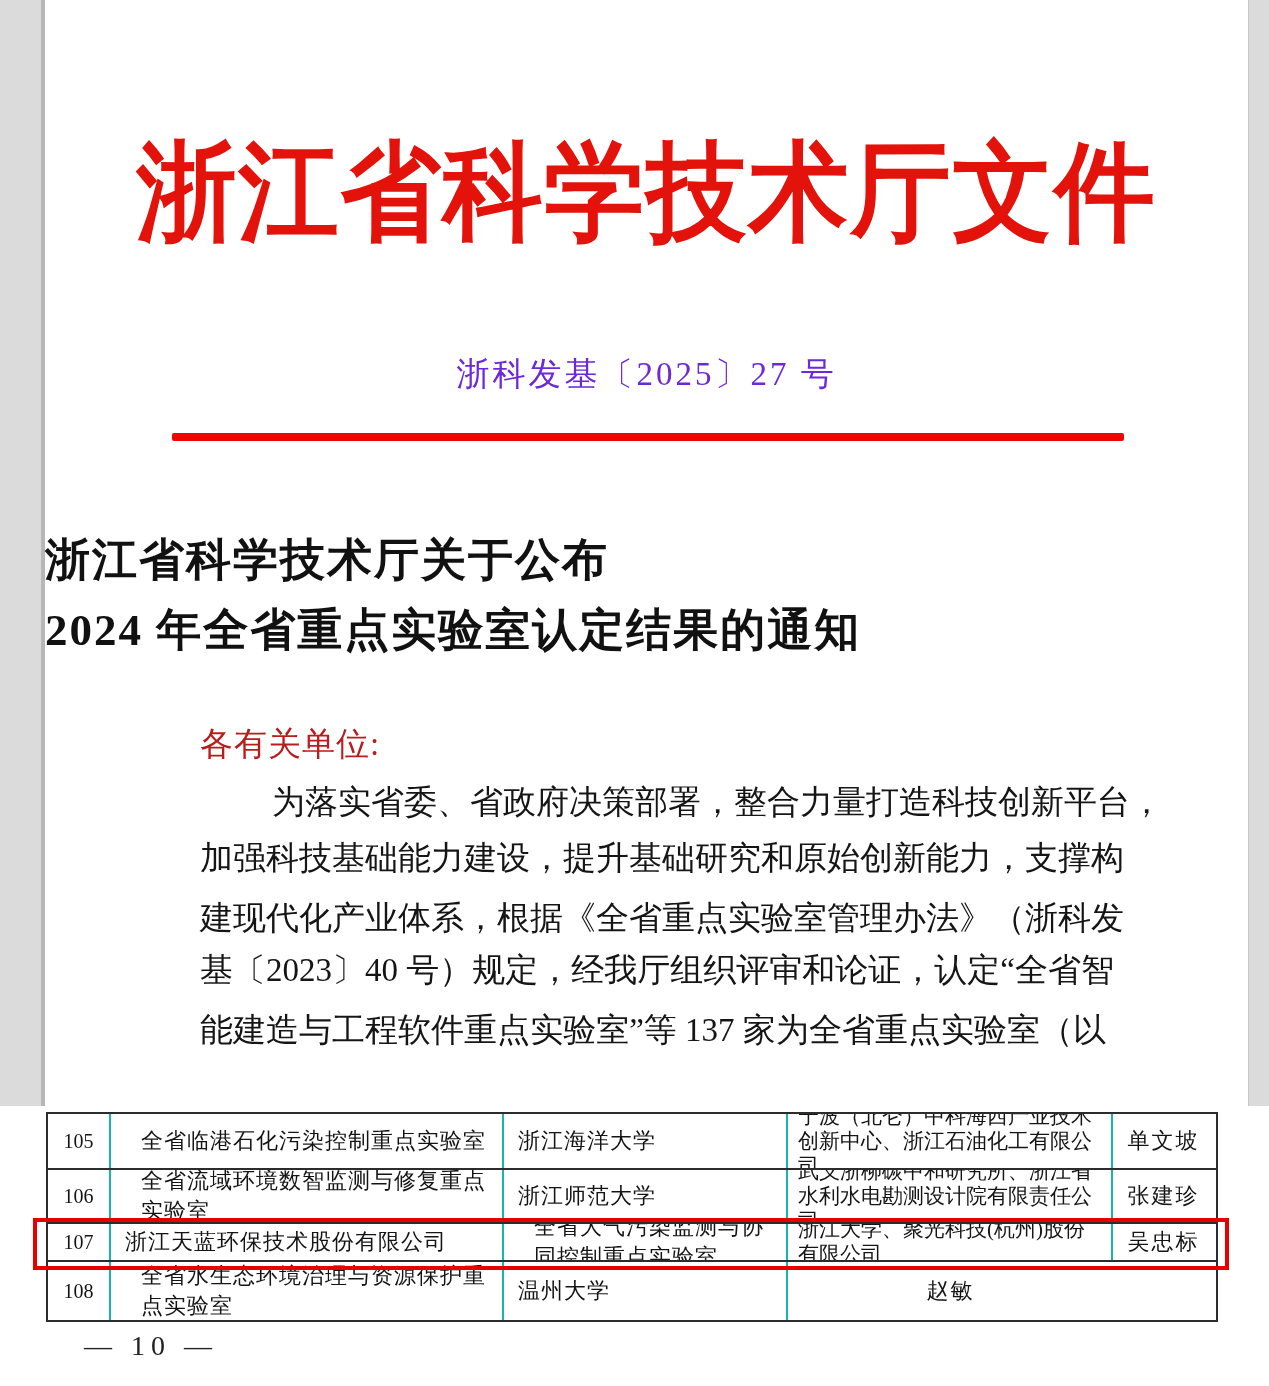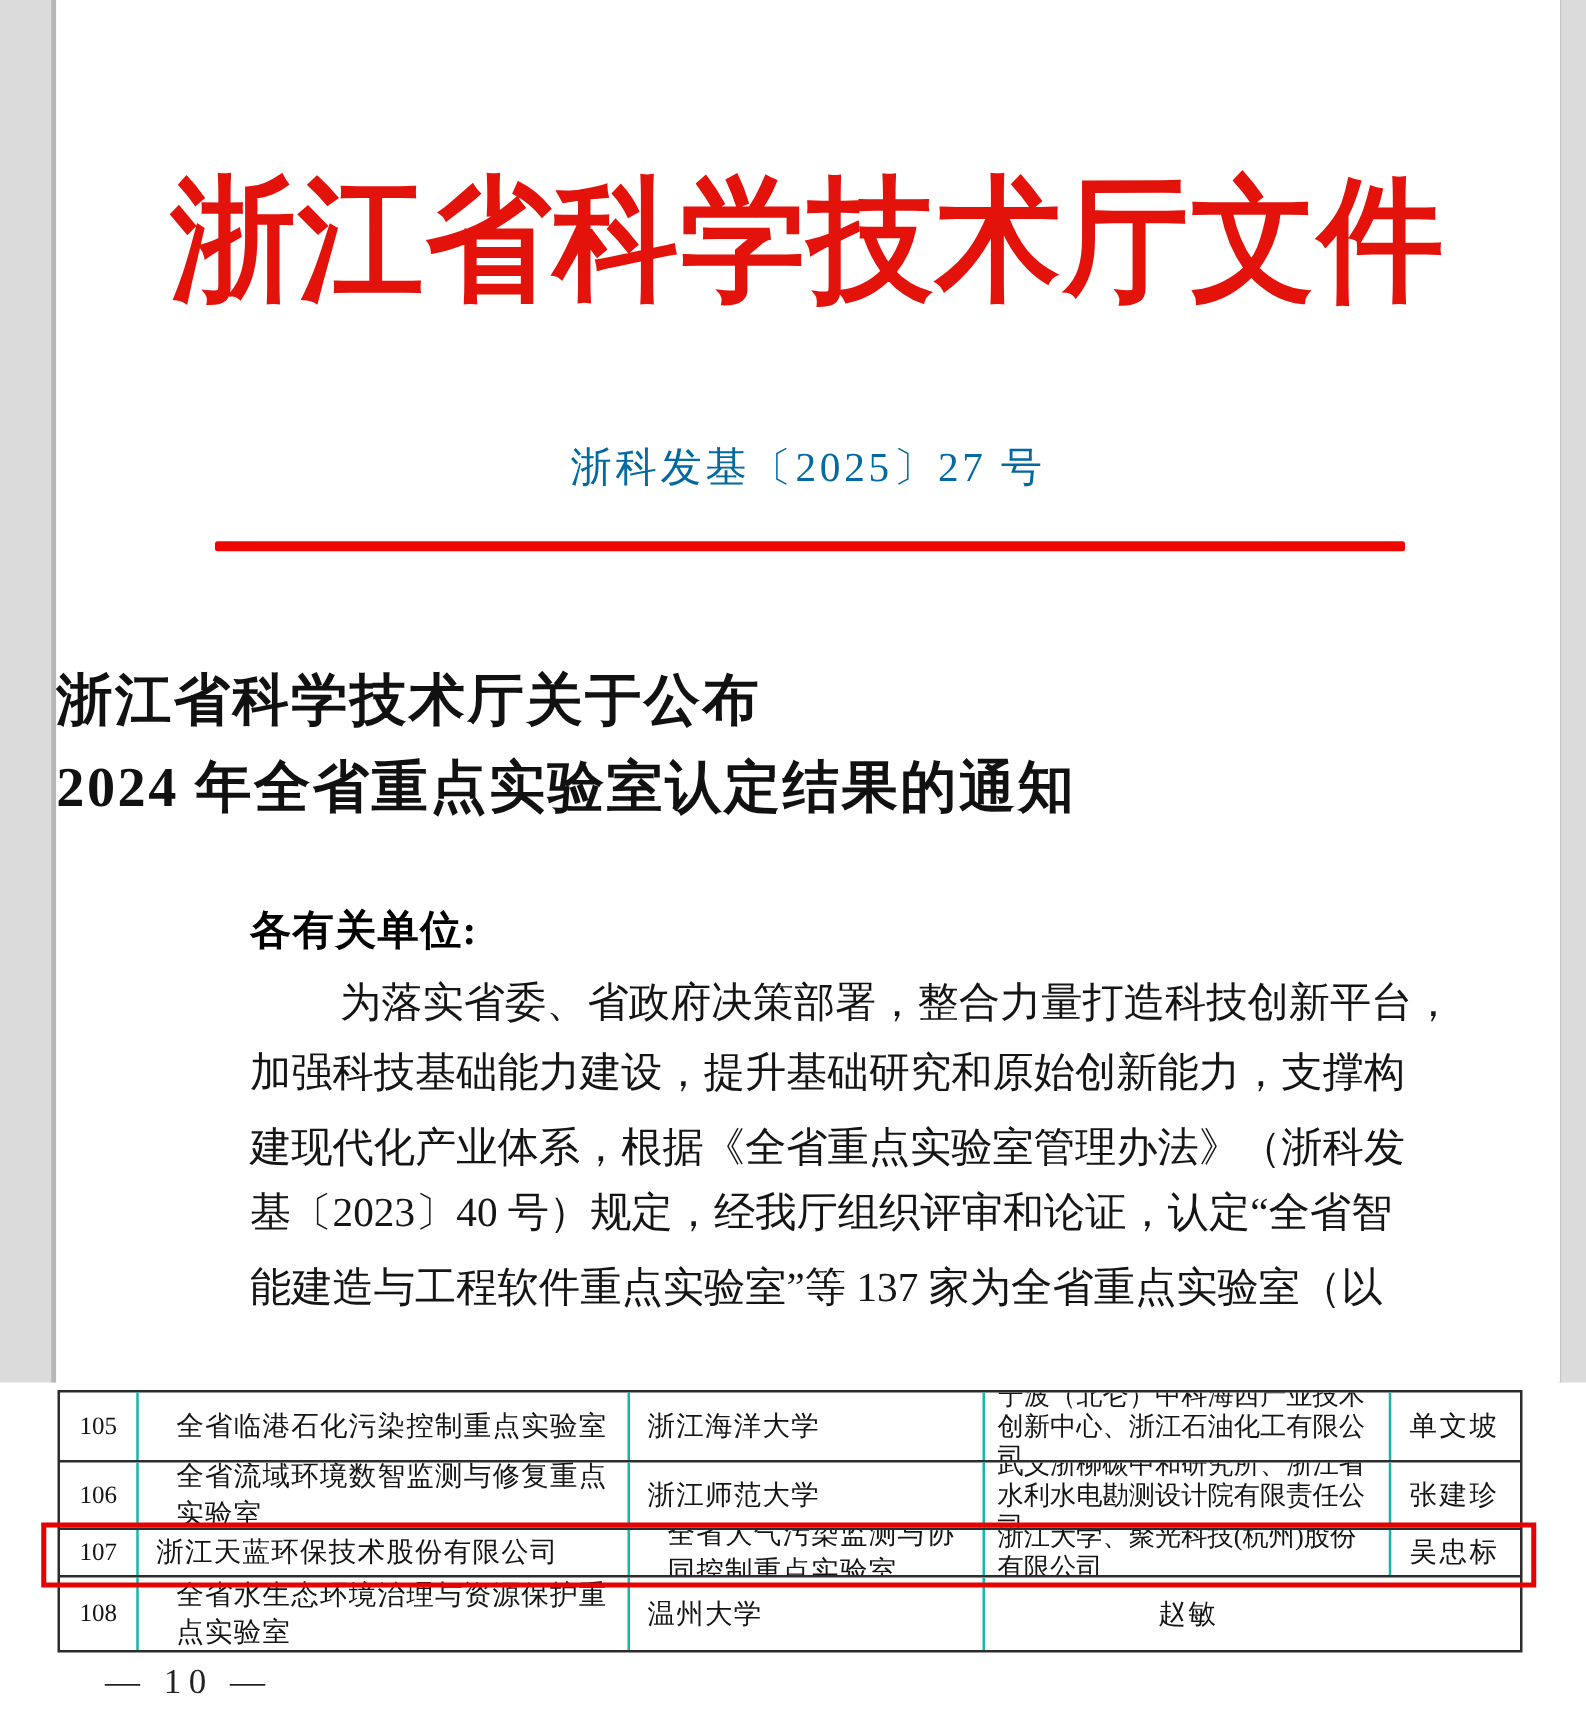--- a/index.html
+++ b/index.html
@@ -49,21 +49,21 @@
     line-height: 1.3;
     transform: scaleY(1.08);
     white-space: nowrap;
   }
   .doc-number {
     position: absolute;
     left: 45px;
     top: 352px;
     width: 1203px;
     text-align: center;
-    color: #0369a1;
+    color: #6d28d9;
     font-size: 33px;
     letter-spacing: 3px;
   }
   .red-rule {
     position: absolute;
     left: 172px;
     top: 433px;
     width: 952px;
     height: 8px;
     background: #ee0700;
@@ -81,24 +81,23 @@
     white-space: nowrap;
   }
   .notice-title.l1 { top: 530px; }
   .notice-title.l2 { top: 600px; }
 
   .salutation {
     position: absolute;
     left: 200px;
     top: 722px;
     font-size: 33px;
-    color: #000000;
+    color: #b91c1c;
     letter-spacing: 1px;
     white-space: nowrap;
-    font-weight: bold;
   }
   .body-line {
     position: absolute;
     left: 200px;
     width: 906px;
     font-size: 33px;
     color: #151515;
     white-space: nowrap;
     text-align: justify;
     text-align-last: justify;

